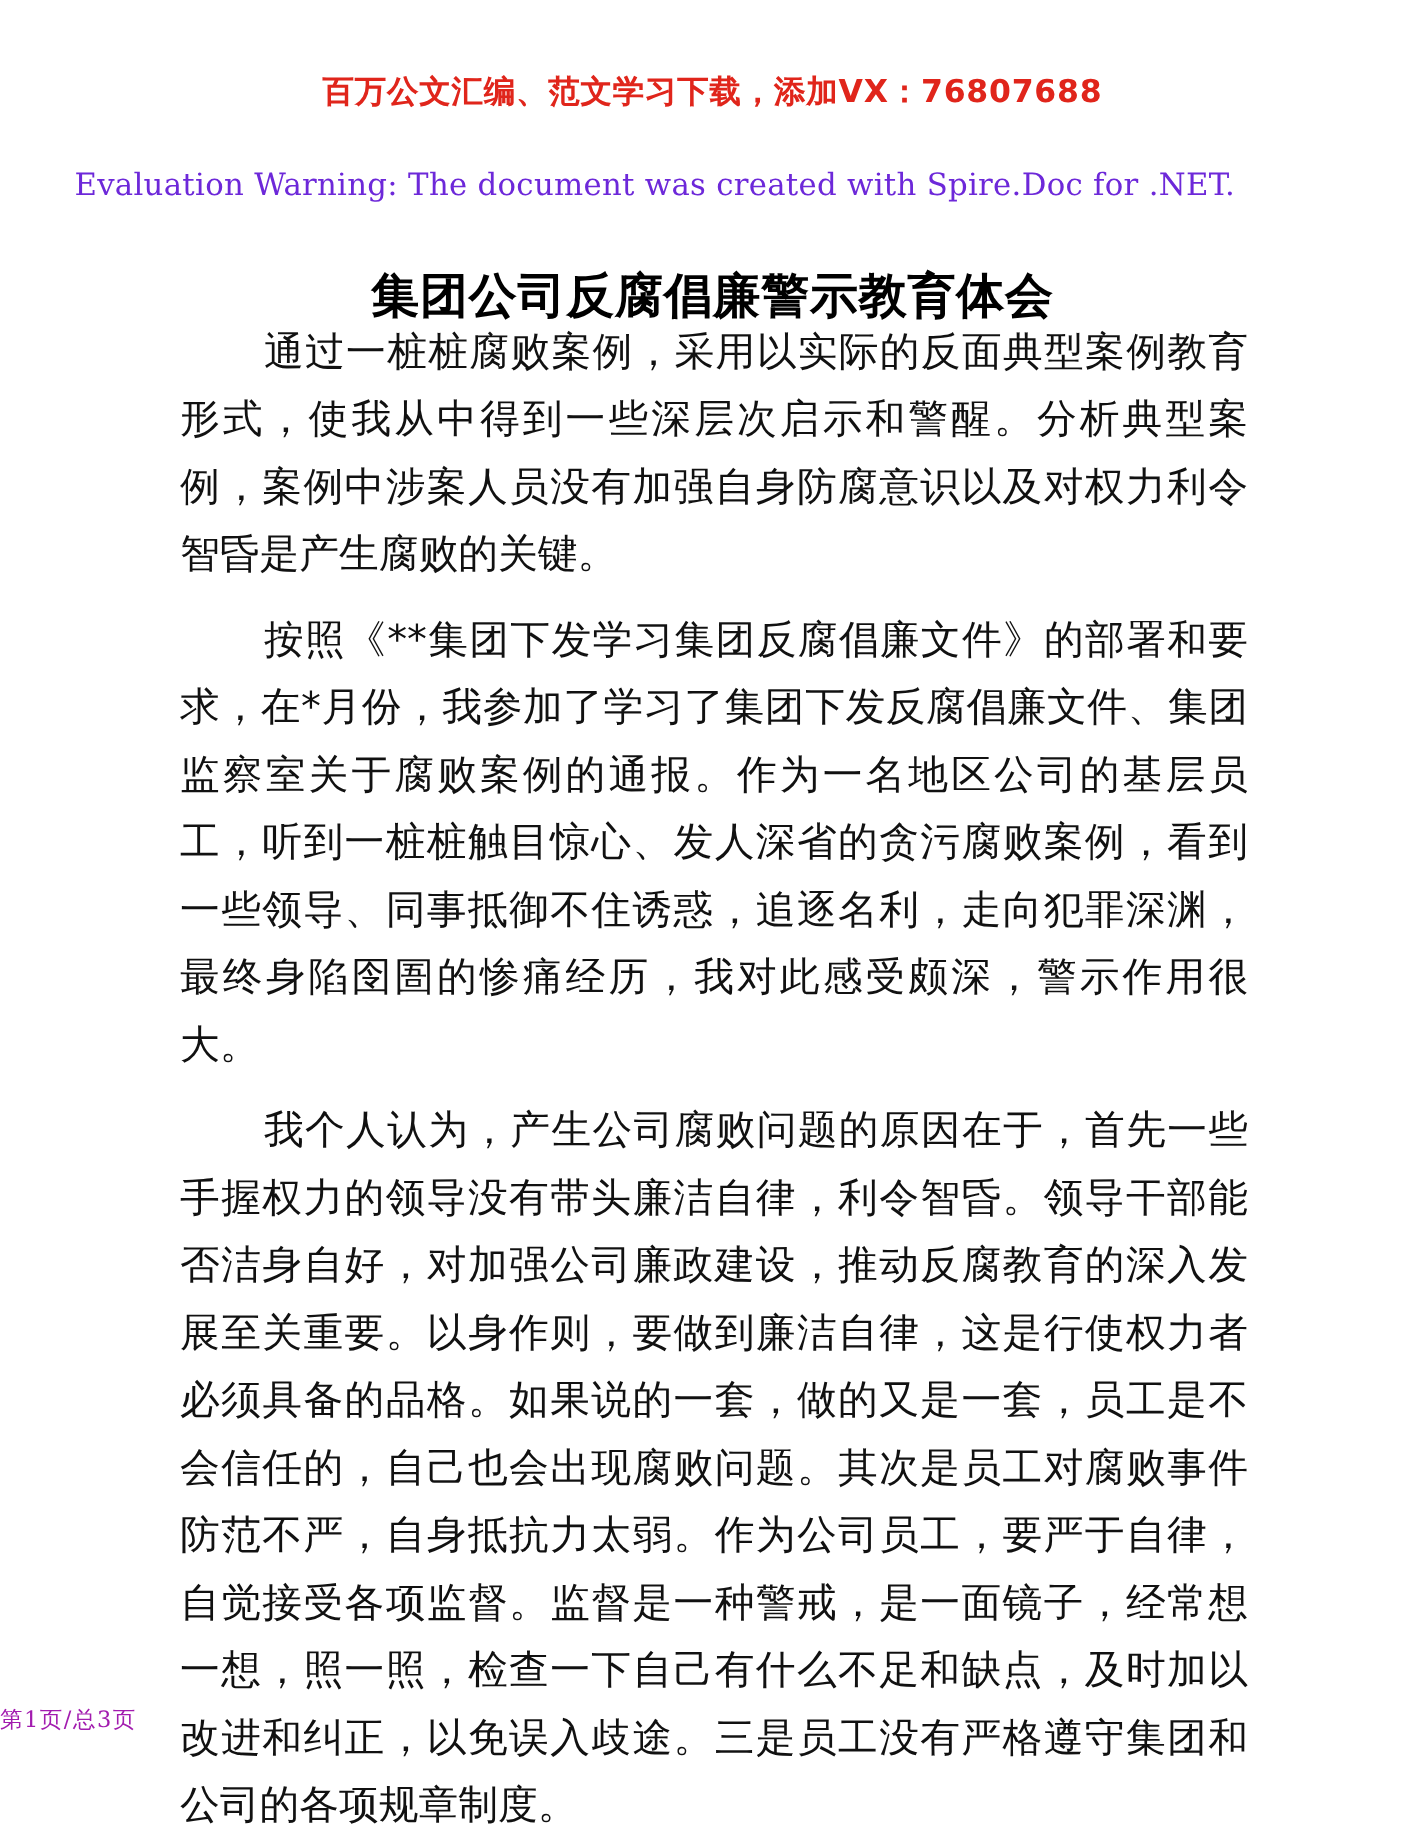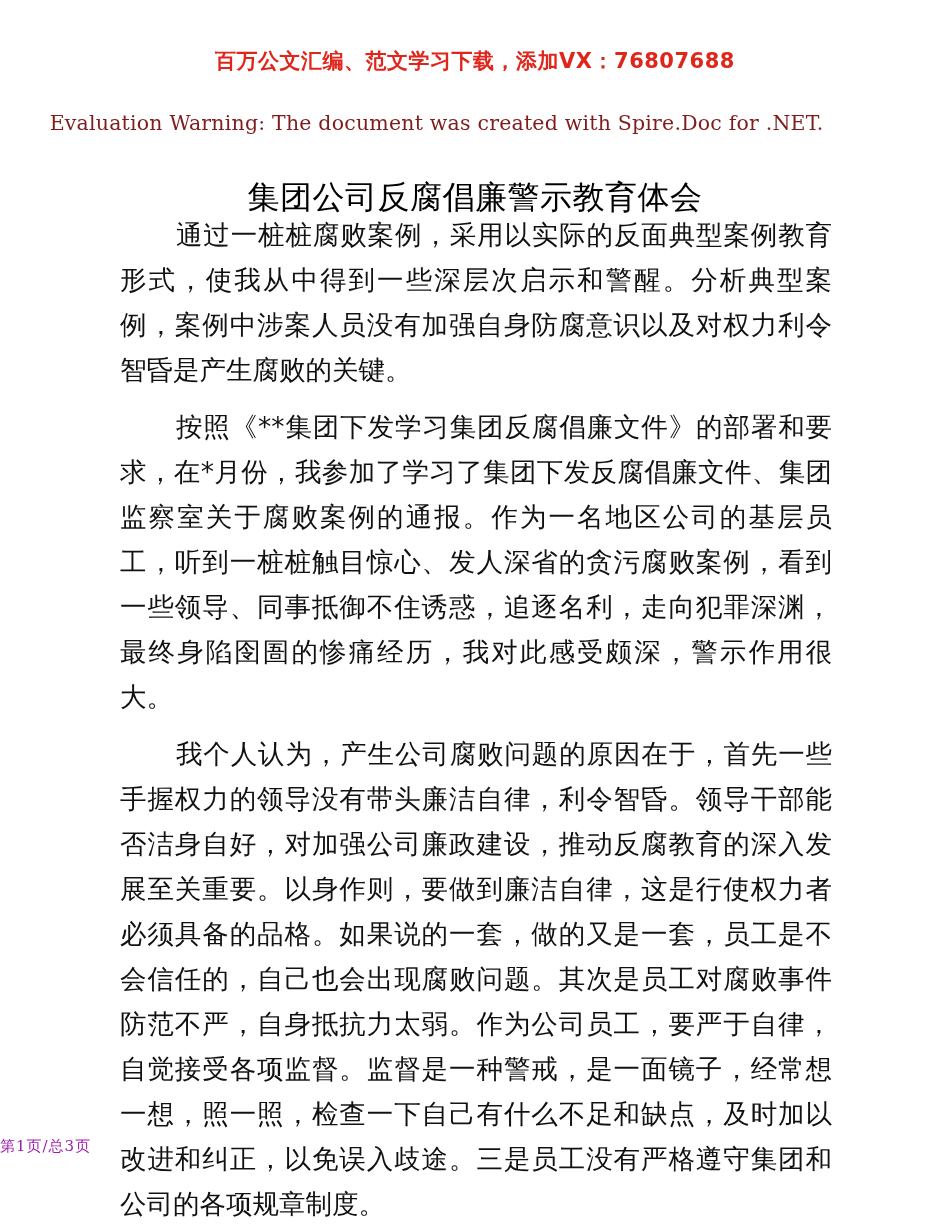--- a/index.html
+++ b/index.html
@@ -39,38 +39,38 @@
     font-family: "DejaVu Sans", "Liberation Sans", sans-serif;
   }
 
   
   .eval-warning {
     position: absolute;
     top: 108px;
     left: 0;
     width: 873px;
     text-align: center;
-    color: #7f1d1d;
+    color: #6d28d9;
     font-size: 20.5px;
     line-height: 30px;
     white-space: nowrap;
     font-family: "DejaVu Serif", "Liberation Serif", serif;
     letter-spacing: 0.2px;
   }
 
   
   .doc-title {
     position: absolute;
     top: 155px;
     left: 0;
     width: 950px;
     text-align: center;
     color: #000000;
     font-size: 32px;
-    font-weight: normal;
+    font-weight: bold;
     line-height: 42px;
     letter-spacing: 0.5px;
     font-family: "DejaVu Sans", "Liberation Sans", sans-serif;
   }
 
   
   .body-text {
     position: absolute;
     top: 212px;
     left: 120px;

